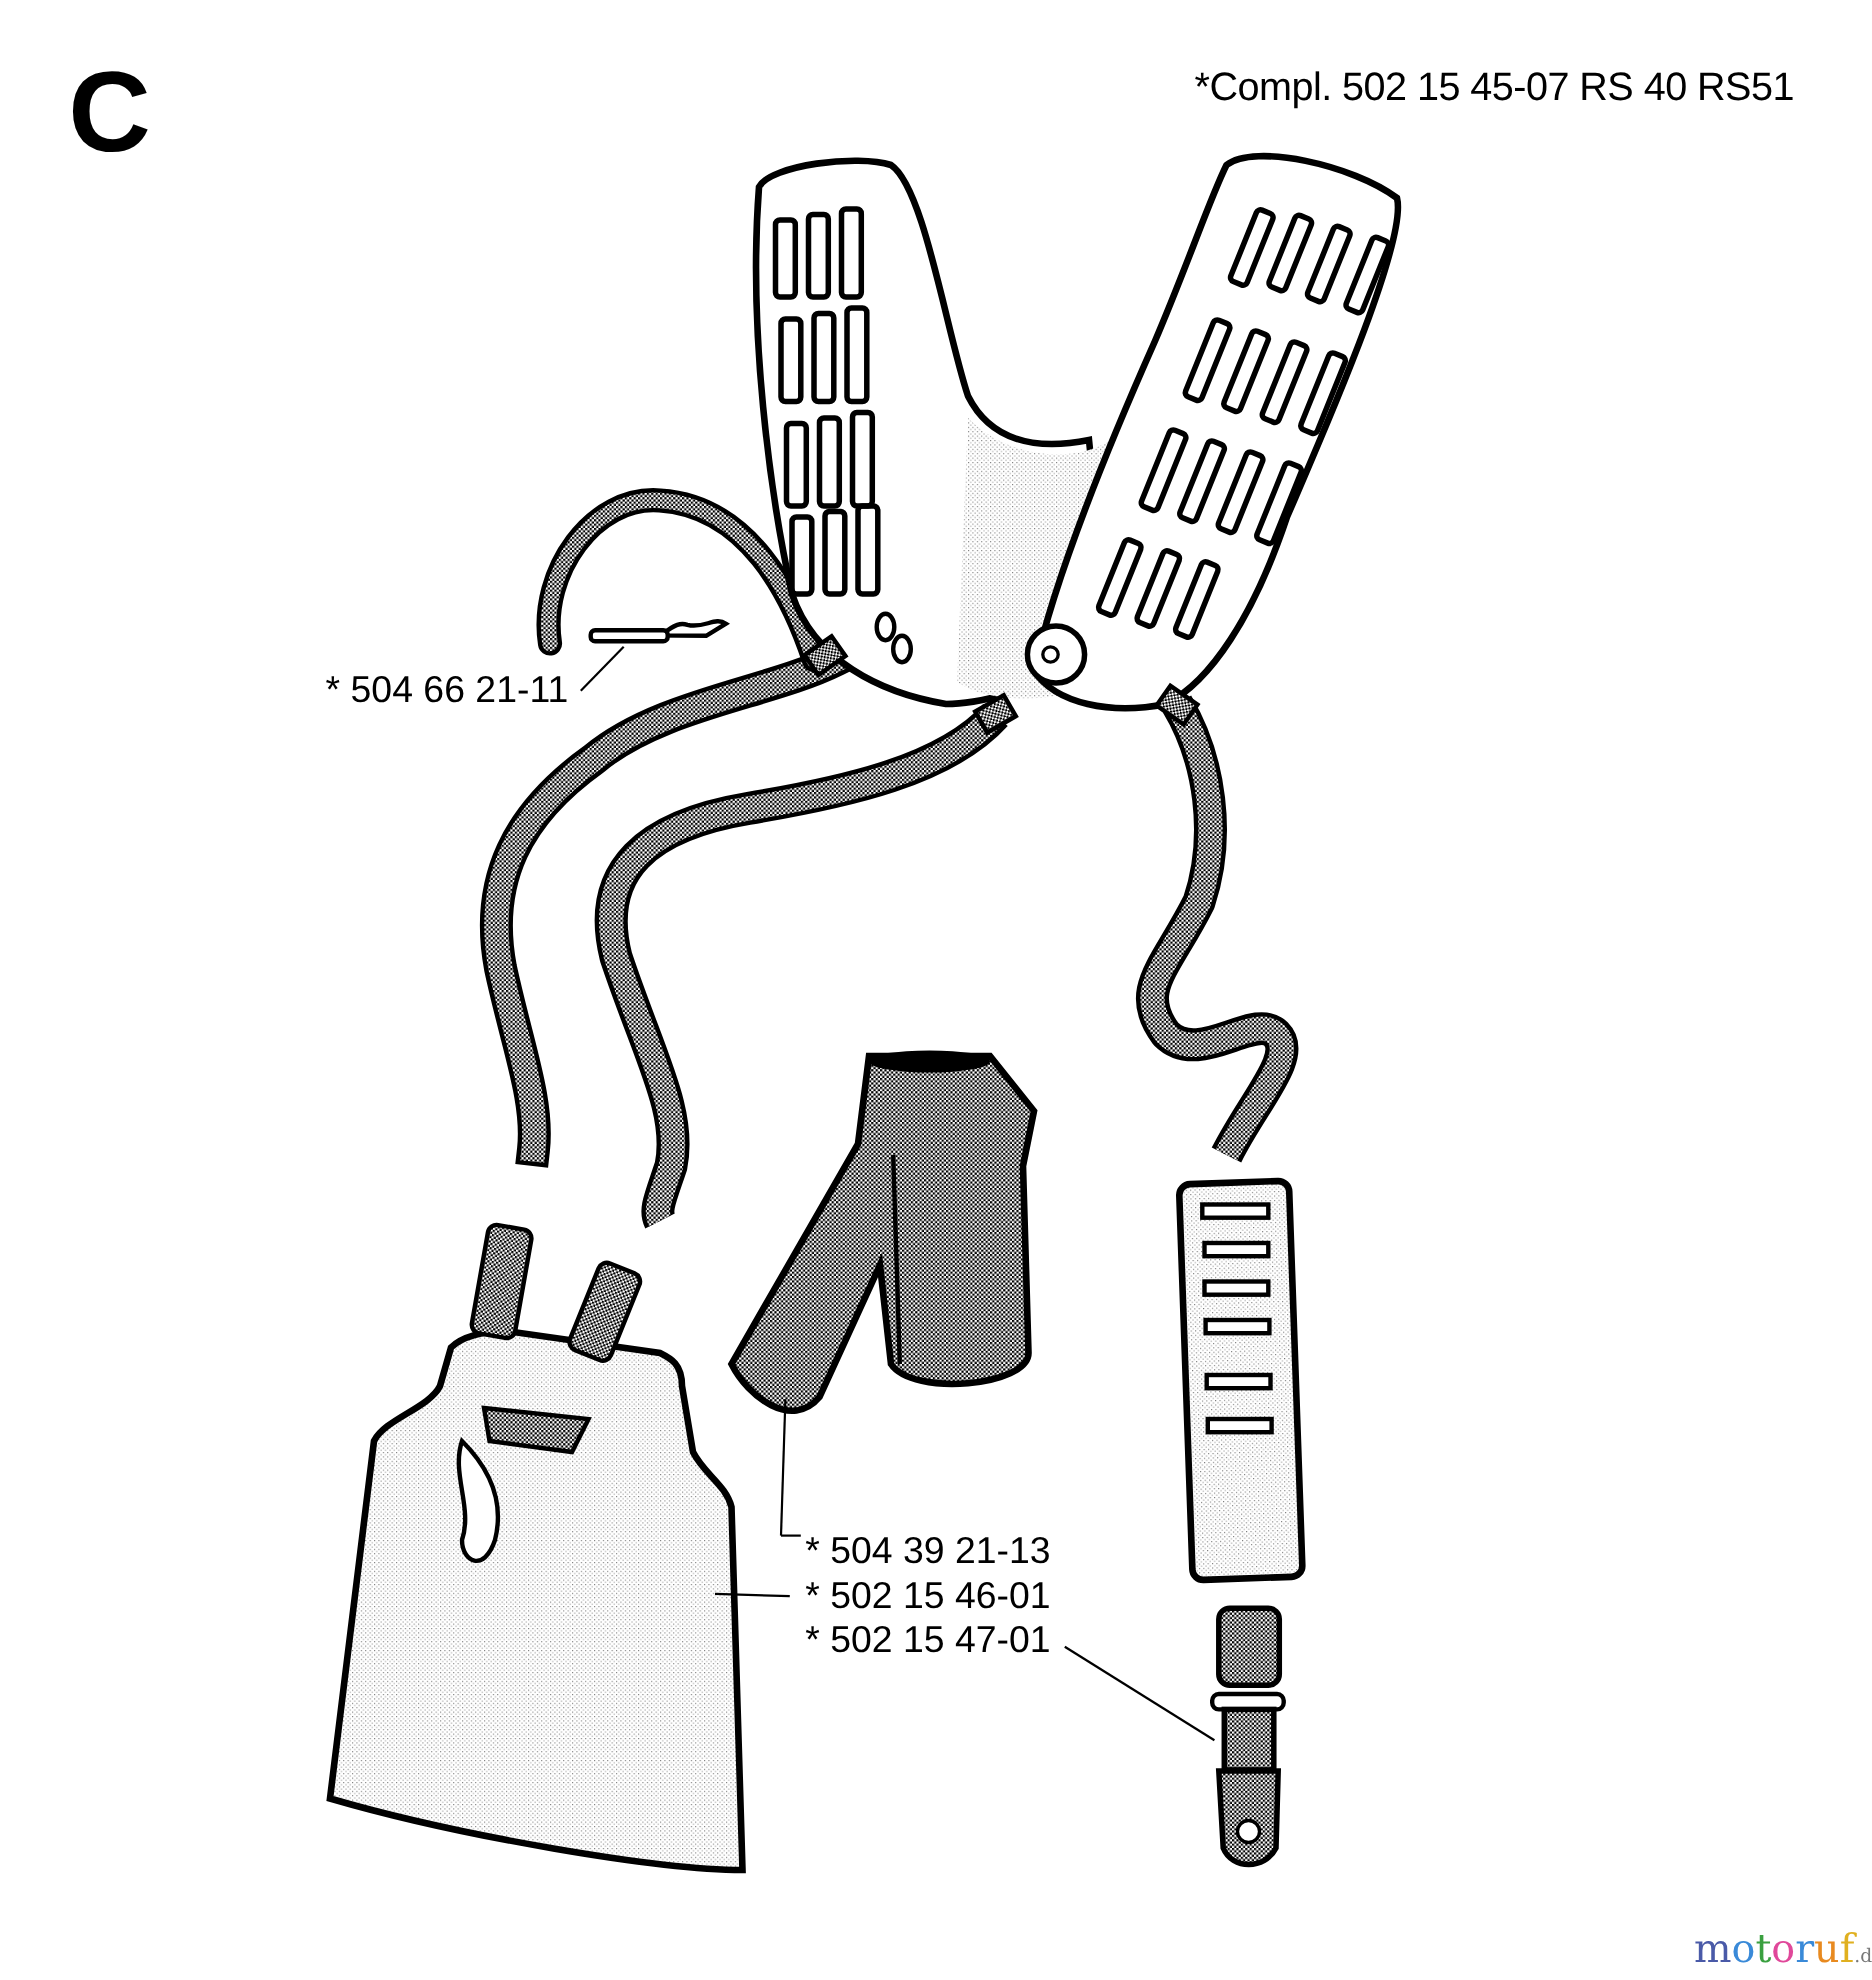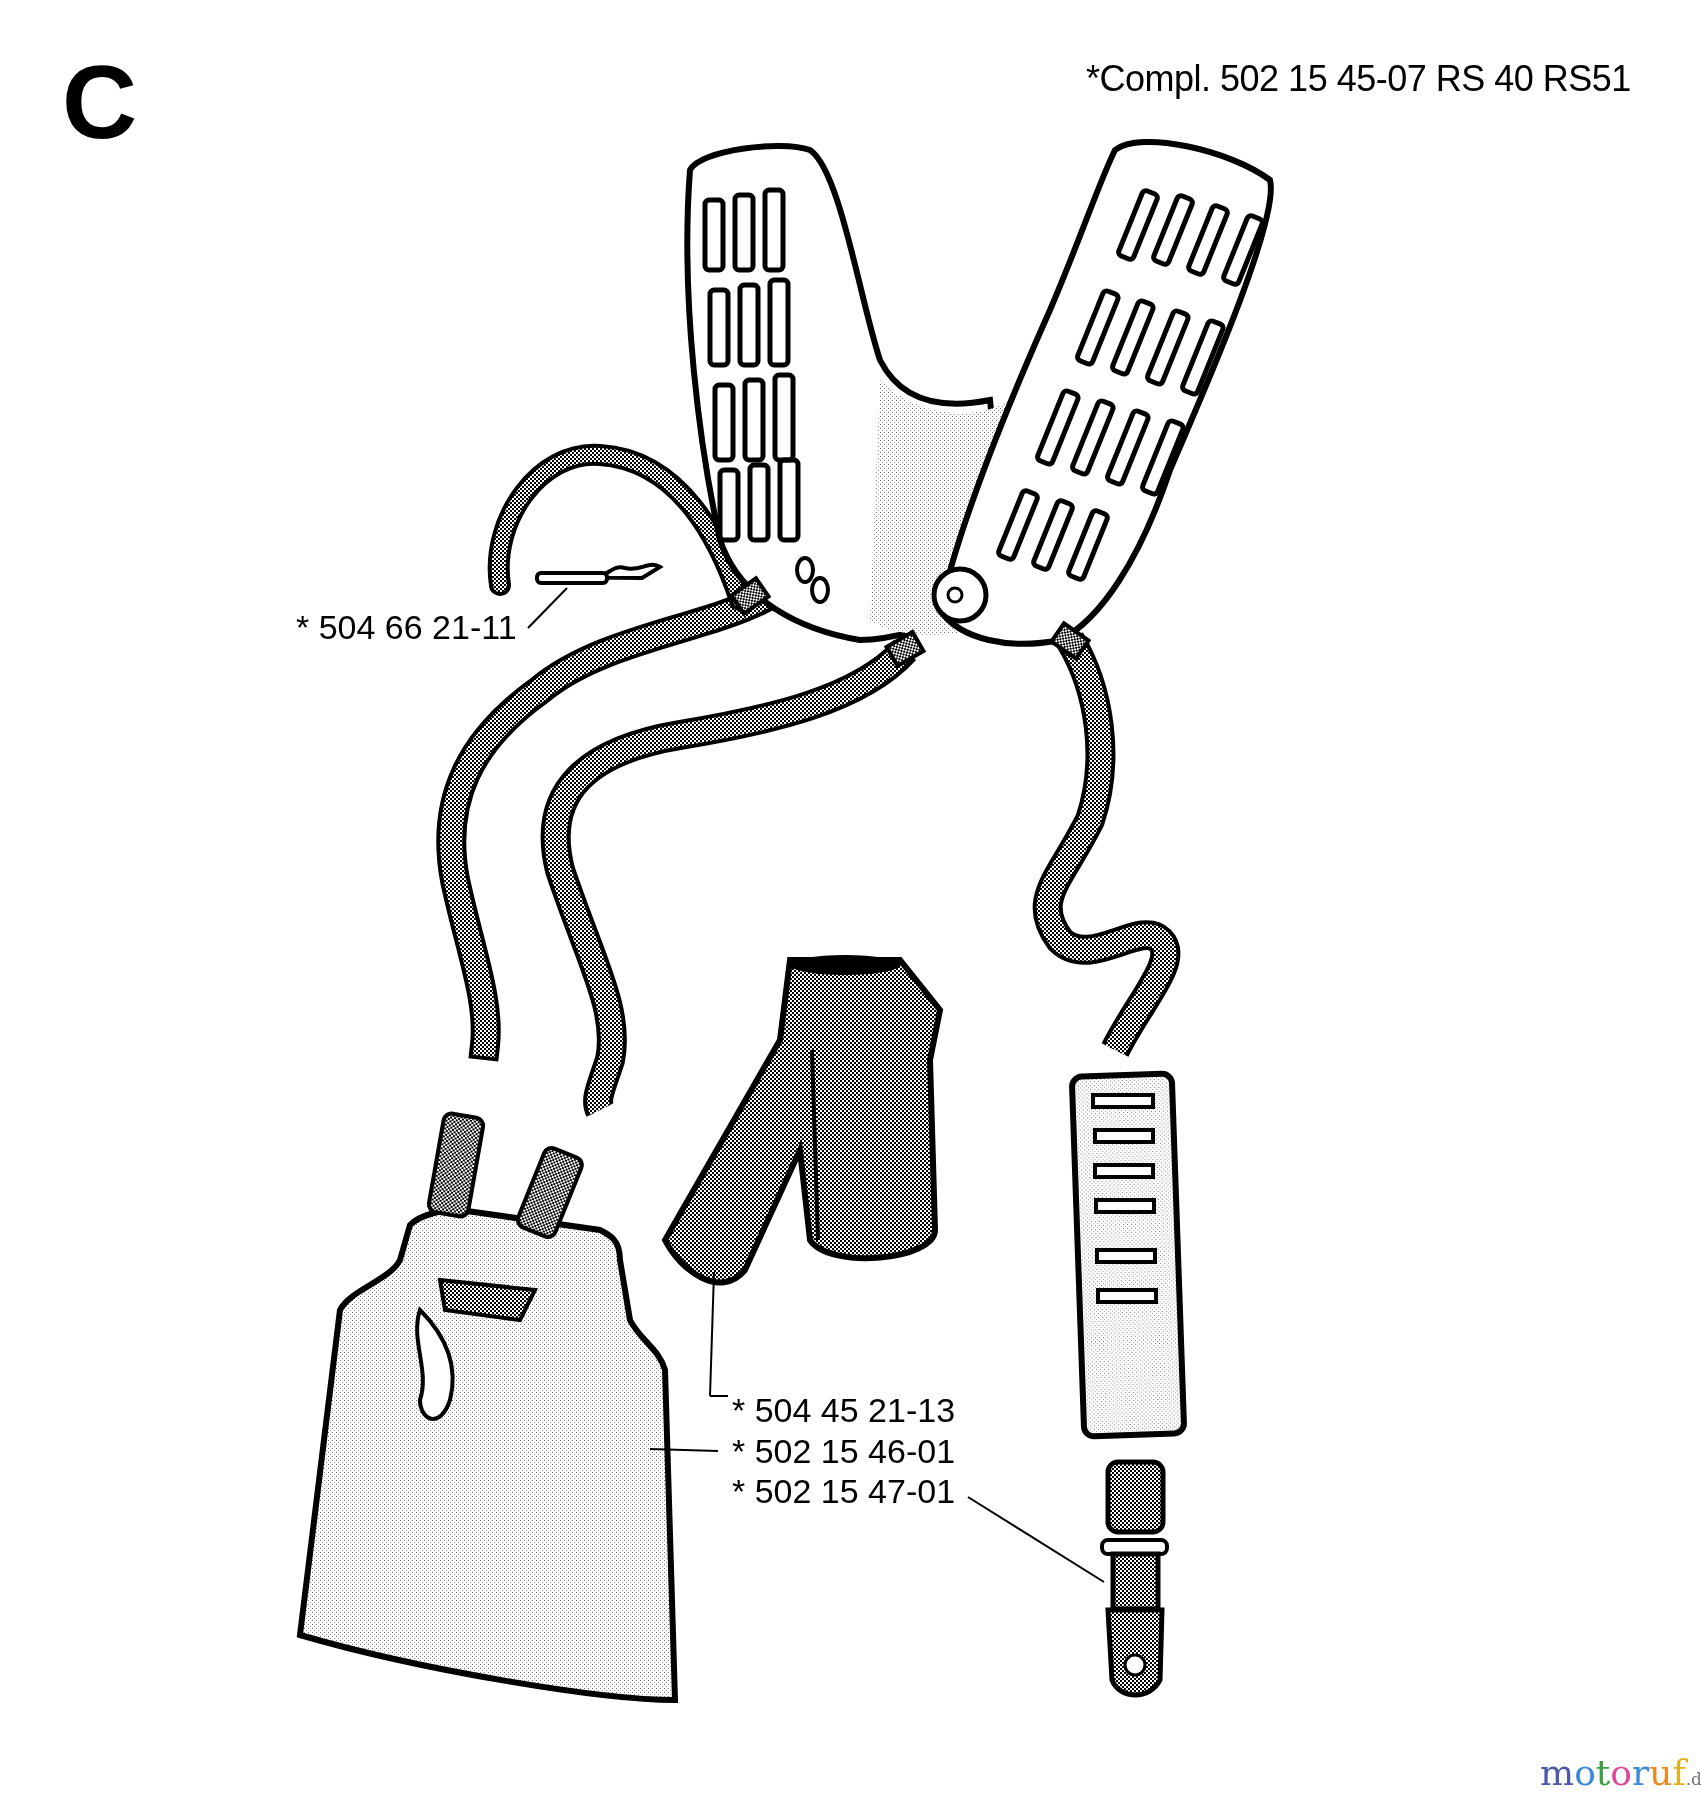--- a/index.html
+++ b/index.html
@@ -148,19 +148,19 @@
     <rect x="1108" y="1462" width="55" height="70" rx="10" fill="url(#dots-dark)" stroke="#000" stroke-width="5"></rect>
     <rect x="1102" y="1540" width="65" height="14" rx="6" fill="#fff" stroke="#000" stroke-width="4"></rect>
     <rect x="1113" y="1554" width="45" height="55" fill="url(#dots-dark)" stroke="#000" stroke-width="5"></rect>
     <path d="M 1108 1610 L 1162 1610 L 1160 1680 C 1150 1700, 1120 1700, 1112 1680 Z" fill="url(#dots-dark)" stroke="#000" stroke-width="5"></path>
     <circle cx="1135" cy="1665" r="10" fill="#fff" stroke="#000" stroke-width="3"></circle>
     <line x1="968" y1="1497" x2="1104" y2="1582" stroke="#000" stroke-width="2"></line>
   </g>
 </svg>
 
 <div class="part-label" style="left:284px; top:610px;margin-left:12px;">* 504 66 21-11</div>
-<div class="part-label" style="left:732px; top:1393px;">* 504 45 21-13</div>
+<div class="part-label" style="left:732px; top:1393px;">* 504 39 21-13</div>
 <div class="part-label" style="left:732px; top:1434px;">* 502 15 46-01</div>
 <div class="part-label" style="left:732px; top:1474px;">* 502 15 47-01</div>
 
 <div class="watermark">
   <span style="color:#4a5aa8">m</span><span style="color:#3a8ad8">o</span><span style="color:#3aa040">t</span><span style="color:#e0489a">o</span><span style="color:#3a8ad8">r</span><span style="color:#e88a20">u</span><span style="color:#e0b020">f</span><span class="tld">.de</span>
 </div>
 
 </body></html>

